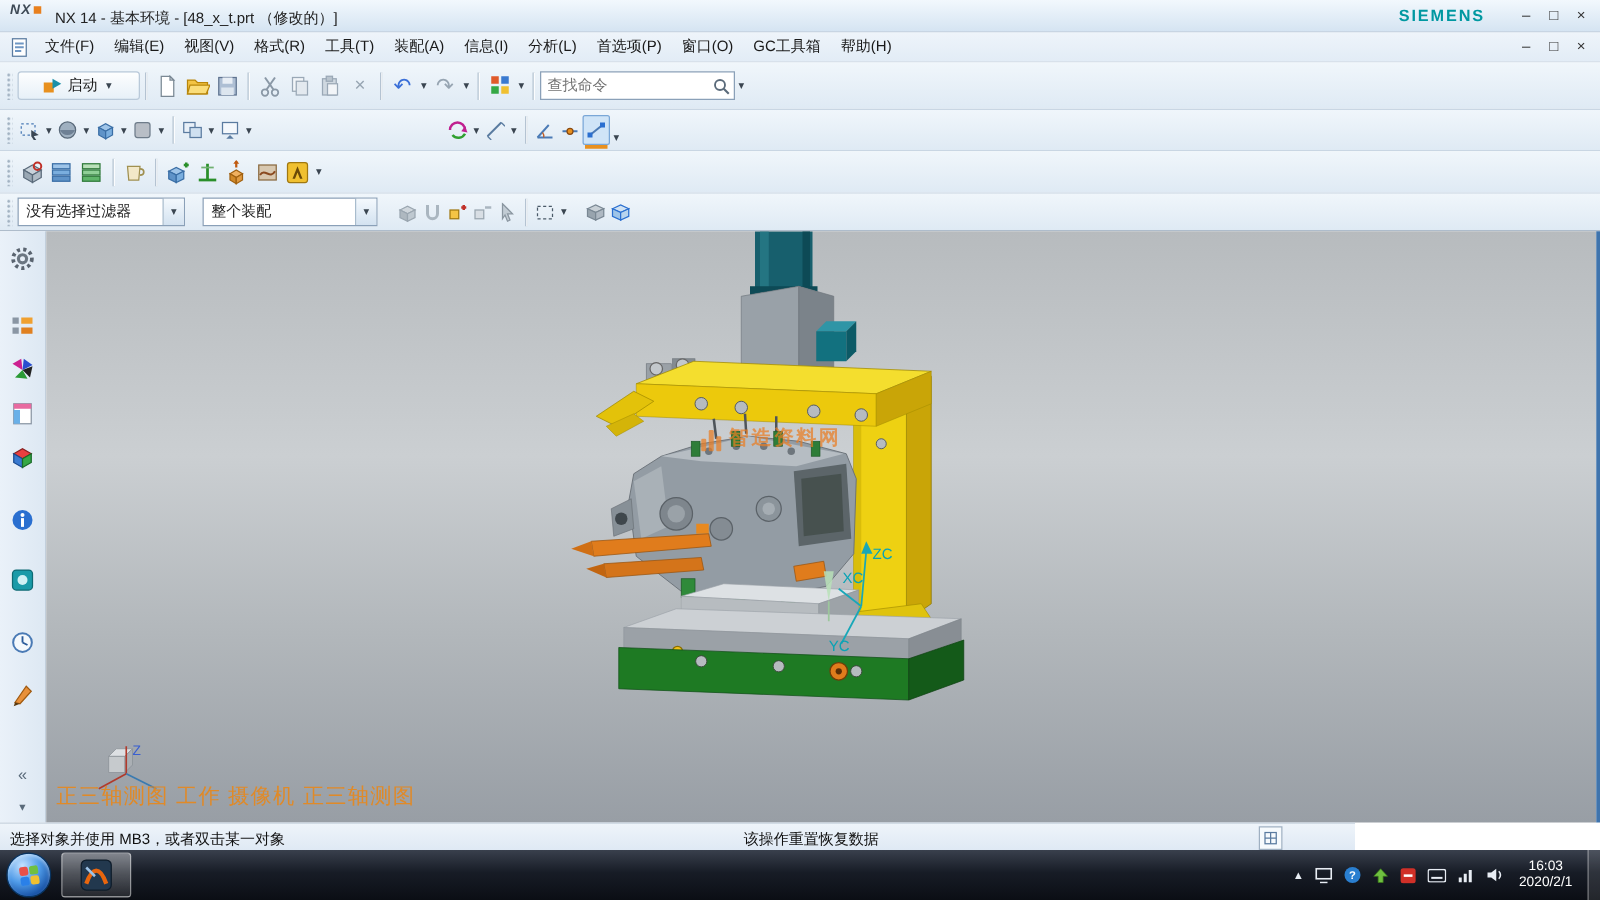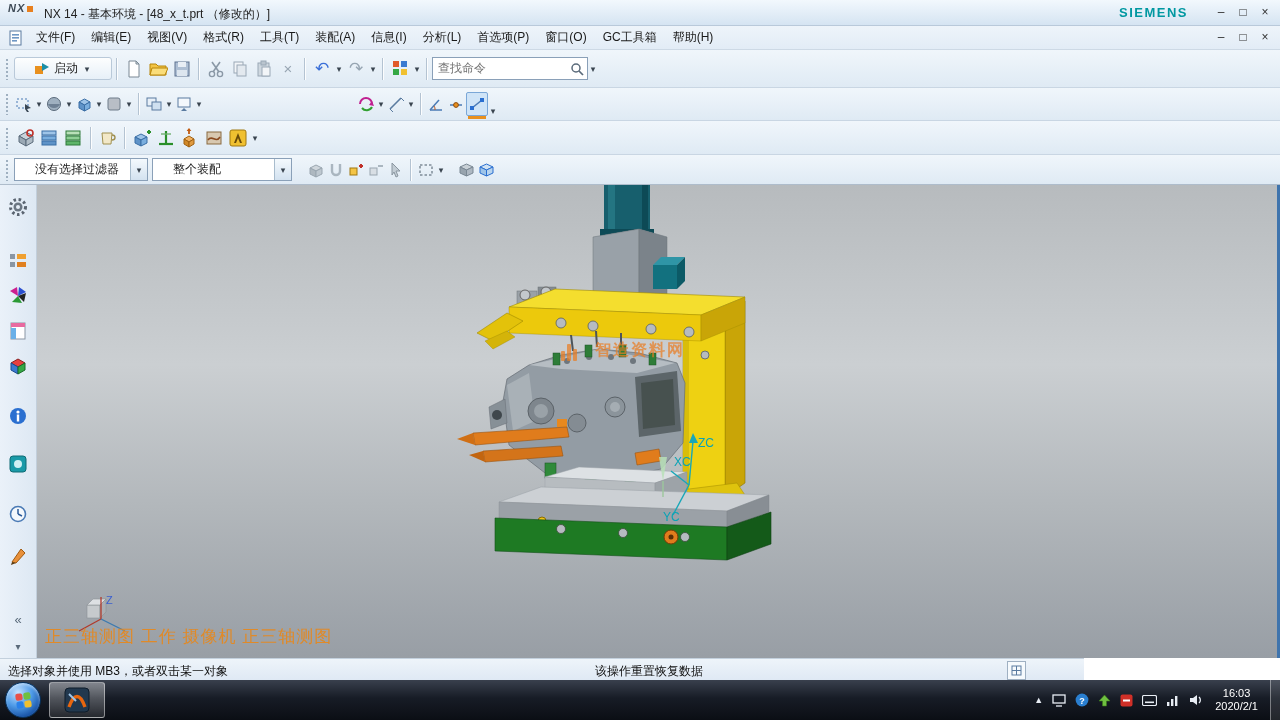--- a/index.html
+++ b/index.html
@@ -33,36 +33,36 @@
   .sep{width:1px;height:22px;background:#b4c3d2;border-right:1px solid #fcfdfe;margin:0 4px;}
   .btn{display:flex;align-items:center;justify-content:center;height:26px;min-width:24px;border-radius:2px;}
   .btn.sm{height:22px;min-width:20px}
   .dd{font-size:9px;color:#3a4550;width:10px;text-align:center;}
   .glyph{font-size:15px;line-height:1;}
   .gray{color:#97a5b2}
   .startbtn{display:flex;align-items:center;gap:4px;padding:2px 19px;border:1px solid #b9c9d9;border-radius:3px;background:linear-gradient(#fdfefe,#e7f0f8);}
   .searchbox{display:flex;align-items:center;width:148px;height:21px;background:#fff;border:1px solid #8aa0b8;padding:0 3px;}
   .searchbox input{border:0;outline:0;flex:1;font:12px "Liberation Sans",sans-serif;color:#737373;background:transparent;width:110px;}
   .combo{display:flex;align-items:center;height:21px;background:#fff;border:1px solid #8aa0b8;}
-  .combo .val{padding:0 20px;flex:1;white-space:nowrap;overflow:hidden;}
+  .combo .val{padding:0 6px;flex:1;white-space:nowrap;overflow:hidden;}
   .combo .dbtn{width:16px;align-self:stretch;background:linear-gradient(#f4f9fd,#d3e2f0);border-left:1px solid #a8bccd;display:flex;align-items:center;justify-content:center;}
   .snapgrp{display:flex;align-items:flex-end;}
   .snap-hl{background:#cfe4f7;border:1px solid #7aa7d7;border-radius:2px;position:relative;}
   .snap-hl::after{content:"";position:absolute;left:1px;right:1px;bottom:-4px;height:3px;background:#e8901e;}
 
   
   .main{position:absolute;left:0;top:185px;width:1280px;height:473px;display:flex;}
   .resourcebar{width:37px;background:linear-gradient(90deg,#eaf1f9,#dde8f3);border-right:1px solid #c2cfdc;
     box-sizing:border-box;display:flex;flex-direction:column;align-items:center;}
   .rbi{width:26px;height:26px;display:flex;align-items:center;justify-content:center;margin-top:9px;}
   .rb-bottom{margin-top:auto;margin-bottom:6px;display:flex;flex-direction:column;align-items:center;gap:14px;color:#5a6a7a;font-size:13px;}
   .viewport{flex:1;position:relative;overflow:hidden;border-right:3px solid #3f74ad;box-sizing:border-box;
     background:linear-gradient(180deg,#b7bbbe 0%,#cbcfd2 38%,#b2b7bb 68%,#989ea5 100%);}
   .modelsvg{position:absolute;left:0;top:0;}
-  .watermark{position:absolute;left:524px;top:155px;display:flex;align-items:flex-end;gap:18px;
+  .watermark{position:absolute;left:524px;top:155px;display:flex;align-items:flex-end;gap:6px;
     color:rgba(233,125,35,.72);font-size:16px;font-weight:bold;letter-spacing:2px;}
   .wmbars{display:flex;align-items:flex-end;gap:2px;}
   .wmbars i{display:block;width:4px;background:rgba(233,125,35,.72);border-radius:1px;}
   .viewstatus{position:absolute;left:8px;bottom:10px;color:#e08a28;font-size:17px;letter-spacing:1px;}
 
   
   .statusbar{position:absolute;left:0;top:658px;width:1084px;height:22px;background:linear-gradient(#eef4fa,#dfe9f4);
     border-top:1px solid #c3d0dd;box-sizing:border-box;}
   .sb-left{position:absolute;left:8px;top:4px;color:#111;}
   .sb-center{position:absolute;left:595px;top:4px;color:#111;}
@@ -367,21 +367,21 @@
   </div>
 
   <div class="tb selbar">
     <span class="grip"></span>
     <span class="combo" style="width:132px;">
       <span class="val">没有选择过滤器</span>
       <span class="dbtn">
           <span class="dd">▾</span>
         </span>
     </span>
-    <span class="combo" style="width:138px;margin-left:4px;">
+    <span class="combo" style="width:138px;margin-left:14px;">
       <span class="val">整个装配</span>
       <span class="dbtn">
           <span class="dd">▾</span>
         </span>
     </span>
     <span class="btn sm" style="margin-left:14px;">
       <svg width="16" height="16" viewBox="0 0 16 16">
         <polygon points="2,6 8,3 14,6 8,9" fill="#cfd6dc" stroke="#9aa6b0"></polygon>
         <polygon points="2,6 8,9 8,15 2,12" fill="#aeb8c0" stroke="#9aa6b0"></polygon>
         <polygon points="8,9 14,6 14,12 8,15" fill="#bec8d0" stroke="#9aa6b0"></polygon>

